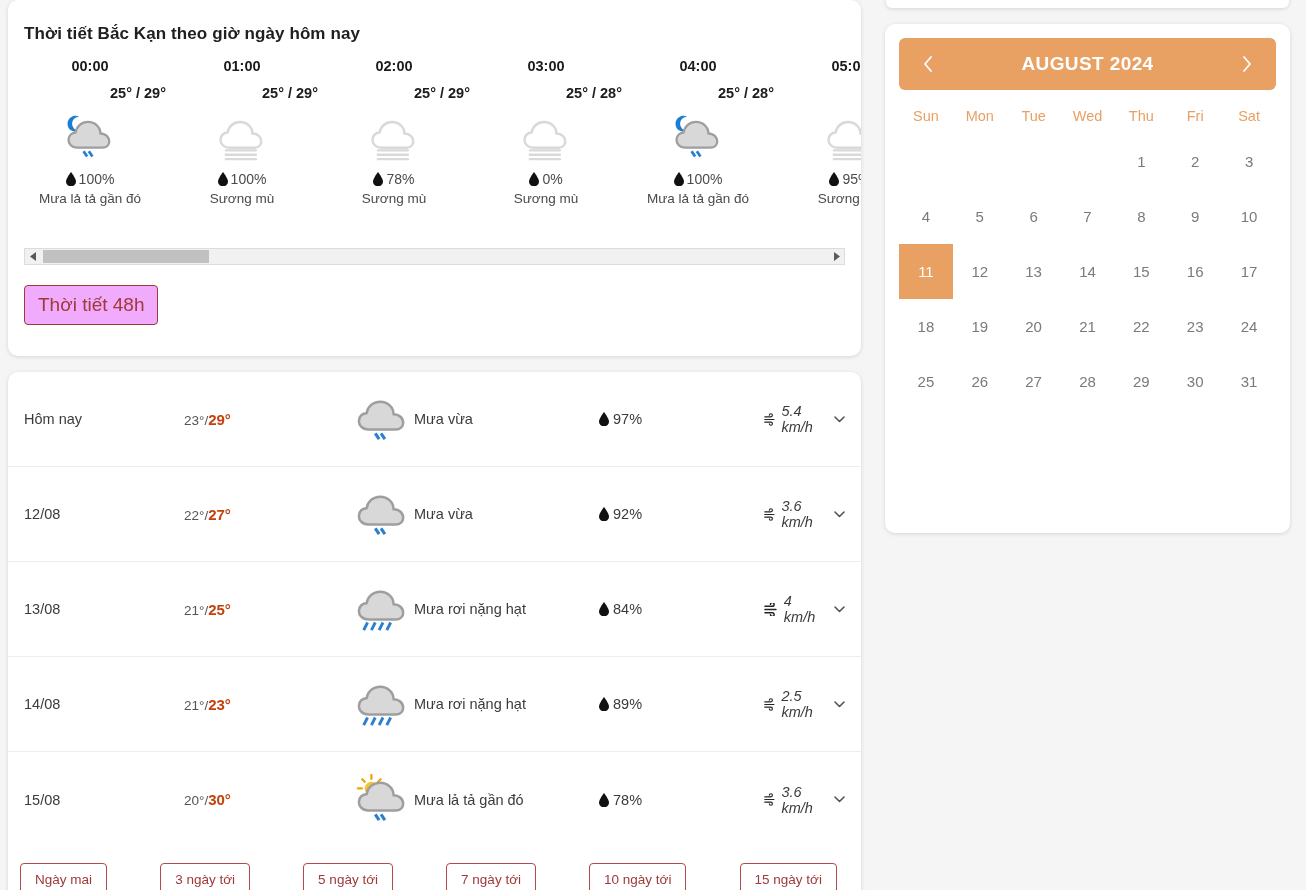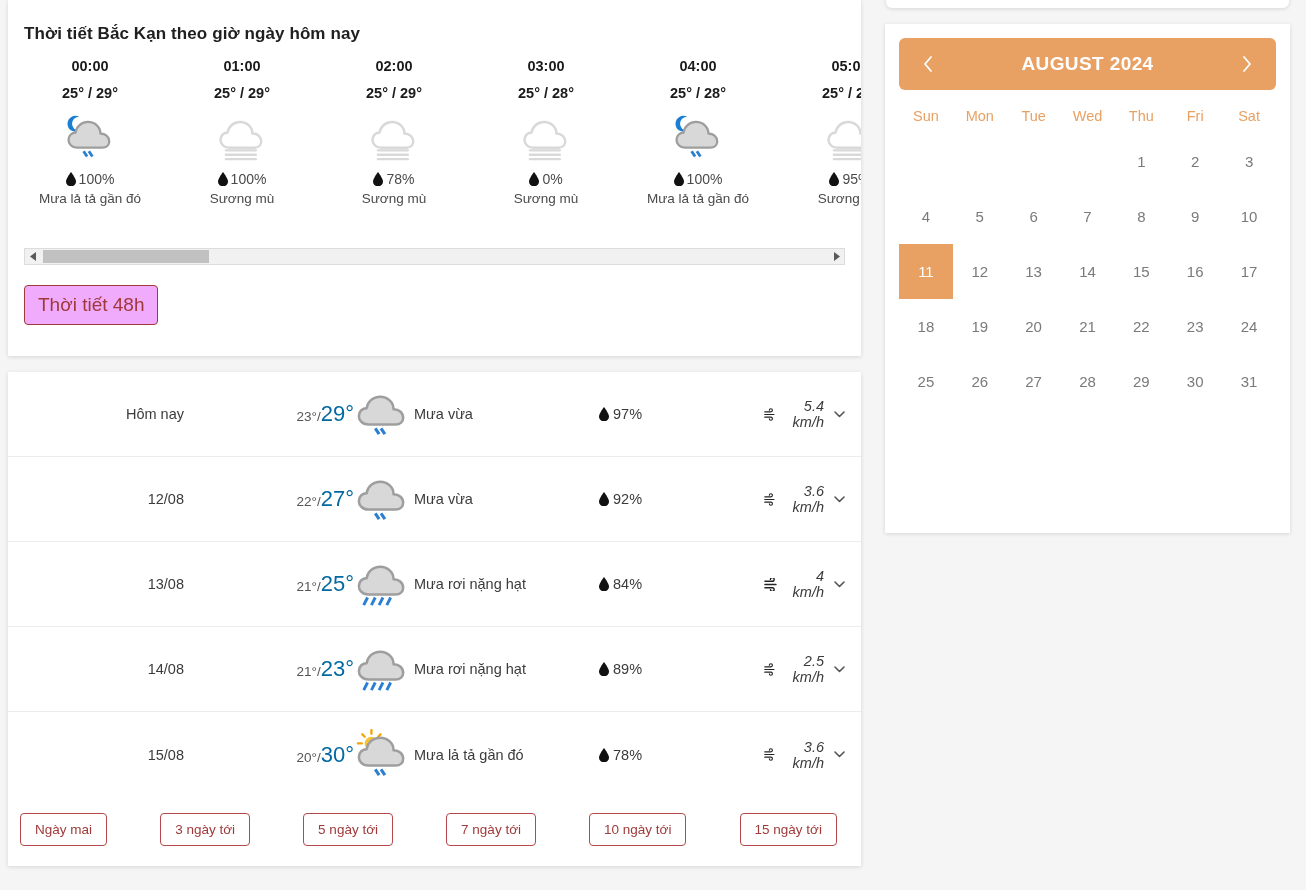--- a/index.html
+++ b/index.html
@@ -13,21 +13,21 @@
     position: relative;
   }
 
   
   #root { display: flex; width: 1306px; height: 890px; }
   .left-col { width: 869px; flex: 0 0 869px; padding: 0 8px 0 8px; }
   .right-col { flex: 1; padding: 0 16px 0 16px; }
 
   .card {
     background: #fff;
-    border-radius: 1px;
+    border-radius: 10px;
     box-shadow: 0 1px 4px rgba(0,0,0,.13);
   }
 
   
   .hourly-card { margin-top: 0; position: relative; height: 356px; overflow: hidden; }
   .hourly-title {
     font-size: 17px; font-weight: bold; color: #202020;
     padding: 24px 0 0 16px; letter-spacing: .1px;
   }
   .hourly-viewport {
@@ -36,21 +36,21 @@
     height: 172px;
     position: relative;
   }
   .hourly-strip { display: flex; width: 1800px; padding-left: 6px; }
   .hour-item {
     width: 152px; flex: 0 0 152px;
     text-align: center;
     font-size: 14px;
   }
   .hour-time { font-weight: bold; font-size: 14.5px; color: #1b1b1b; }
-  .hour-temp { font-weight: bold; font-size: 14.5px; color: #1b1b1b; margin-top: 11px; }
+  .hour-temp { font-weight: bold; font-size: 14.5px; color: #1b1b1b; margin-top: 11px; text-align: right; }
   .hour-icon { height: 62px; margin-top: 6px; display:flex; align-items:center; justify-content:center; }
   .hour-pop {
     margin-top: 2px; font-size: 14px; color: #4a4a4a;
     display: flex; align-items: center; justify-content: center; gap: 3px;
   }
   .hour-desc { margin-top: 4px; font-size: 13.5px; color: #4a4a4a; }
 
   
   .hscroll {
     margin: 18px 16px 0 16px;
@@ -82,31 +82,30 @@
     font-size: 19px;
     padding: 8px 13px;
     cursor: pointer;
     font-family: "Liberation Sans", sans-serif;
   }
 
   
   .daily-card { margin-top: 16px; padding: 0; }
   .day-row {
     display: flex; align-items: center;
-    height: 85px;
+    height: 95px;
     border-bottom: 1px solid #ededed;
     padding: 0 16px 0 16px;
     font-size: 14.5px;
-    text-align: right;
   }
   .day-row:last-of-type { border-bottom: none; }
   .c-date { width: 160px; color: #3b3b3b; font-size: 14.5px; }
   .c-temp { width: 170px; color: #3b3b3b; white-space: nowrap; }
   .c-temp .tmin { font-size: 13.5px; color: #555; }
-  .c-temp .tmax { font-size: 22px; font-weight: normal; color: #0369a1; }
+  .c-temp .tmax { font-size: 15px; font-weight: bold; color: #c2410c; }
   .c-cond { width: 245px; display: flex; align-items: center; gap: 4px; }
   .c-cond .txt { color: #3b3b3b; font-size: 14.5px; }
   .c-hum { width: 165px; display: flex; align-items: center; gap: 4px; color: #3b3b3b; }
   .c-wind { flex: 1; display: flex; align-items: center; justify-content: flex-end; gap: 6px; color: #3b3b3b; font-style: italic; }
   .chev { color: #555; font-size: 11px; margin-left: 4px; }
 
   .range-btns {
     display: flex; gap: 0; justify-content: space-between;
     padding: 16px 24px 20px 12px;
   }

